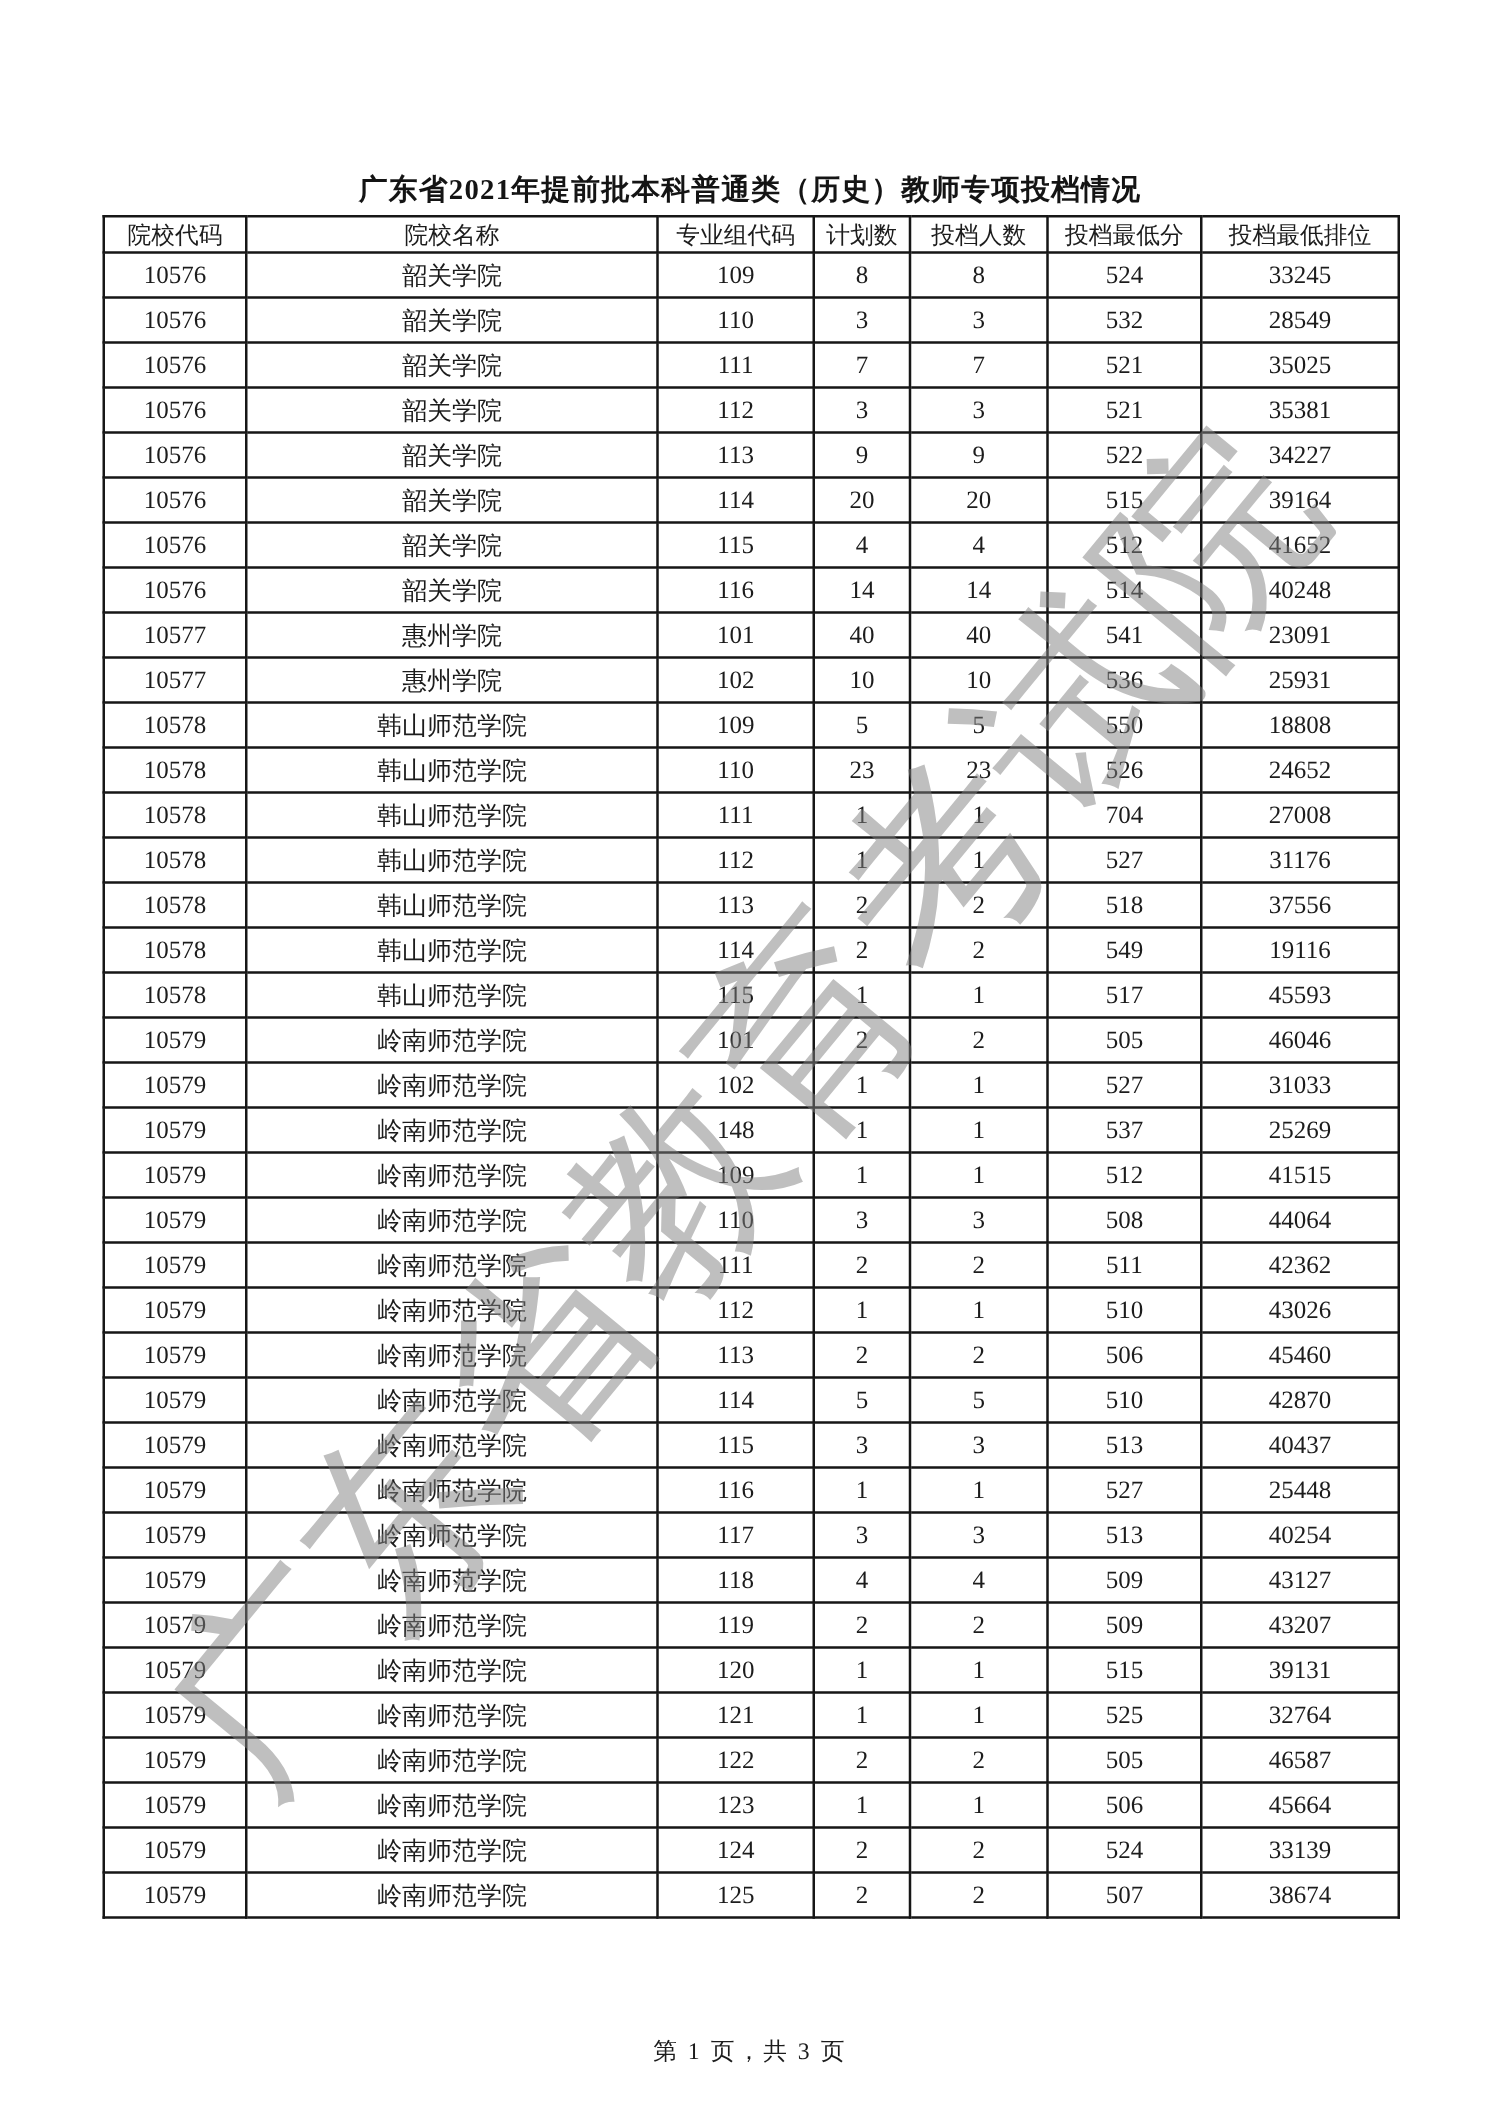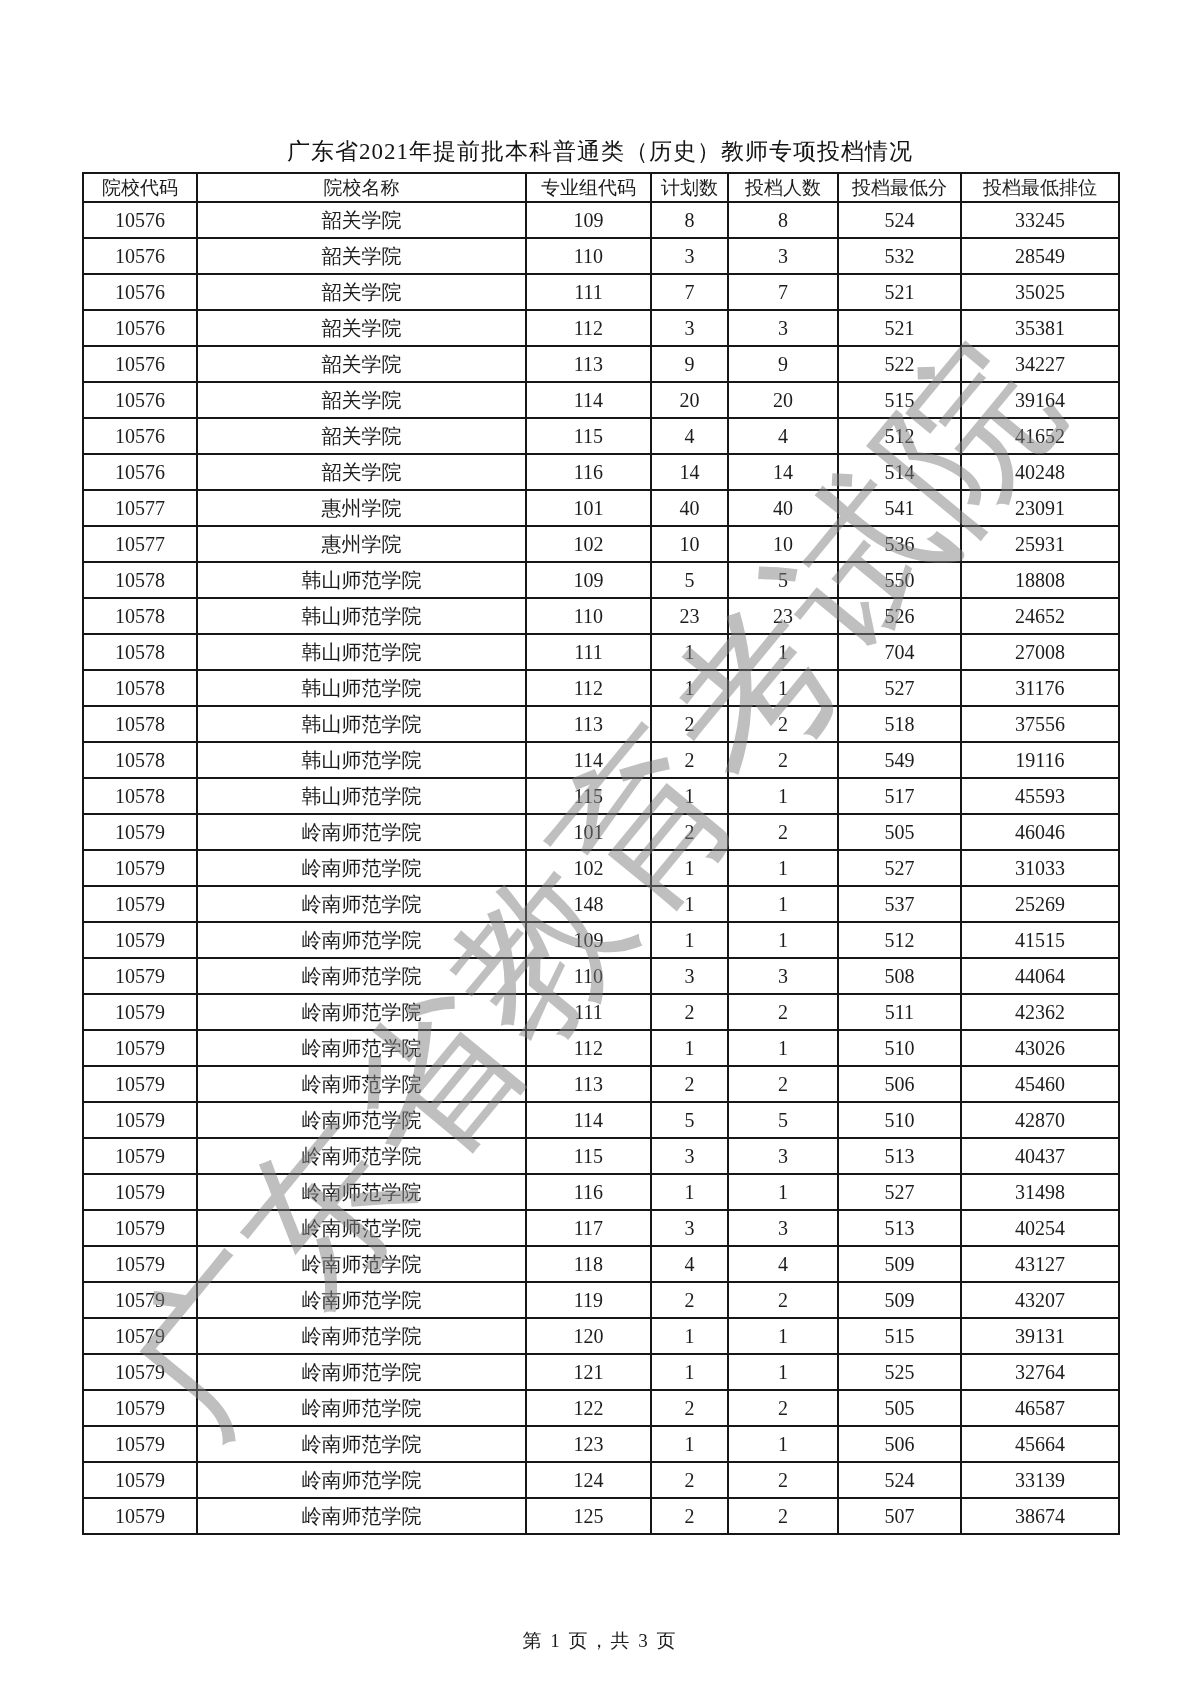--- a/index.html
+++ b/index.html
@@ -13,21 +13,21 @@
     font-family: "Liberation Serif", "DejaVu Serif", serif;
     color: #1c1c1c;
   }
   .doc-title {
     position: absolute;
     top: 136px;
     left: 0;
     width: 1200px;
     text-align: center;
     font-size: 23px;
-    font-weight: normal;
+    font-weight: bold;
     letter-spacing: 1px;
     color: #141414;
     z-index: 2;
   }
   table.admission-table {
     position: absolute;
     top: 172px;
     left: 82px;
     width: 1036px;
     border-collapse: collapse;
@@ -361,21 +361,21 @@
           <td>513</td>
           <td>40437</td>
         </tr>
         <tr>
           <td>10579</td>
           <td>岭南师范学院</td>
           <td>116</td>
           <td>1</td>
           <td>1</td>
           <td>527</td>
-          <td>31498</td>
+          <td>25448</td>
         </tr>
         <tr>
           <td>10579</td>
           <td>岭南师范学院</td>
           <td>117</td>
           <td>3</td>
           <td>3</td>
           <td>513</td>
           <td>40254</td>
         </tr>

